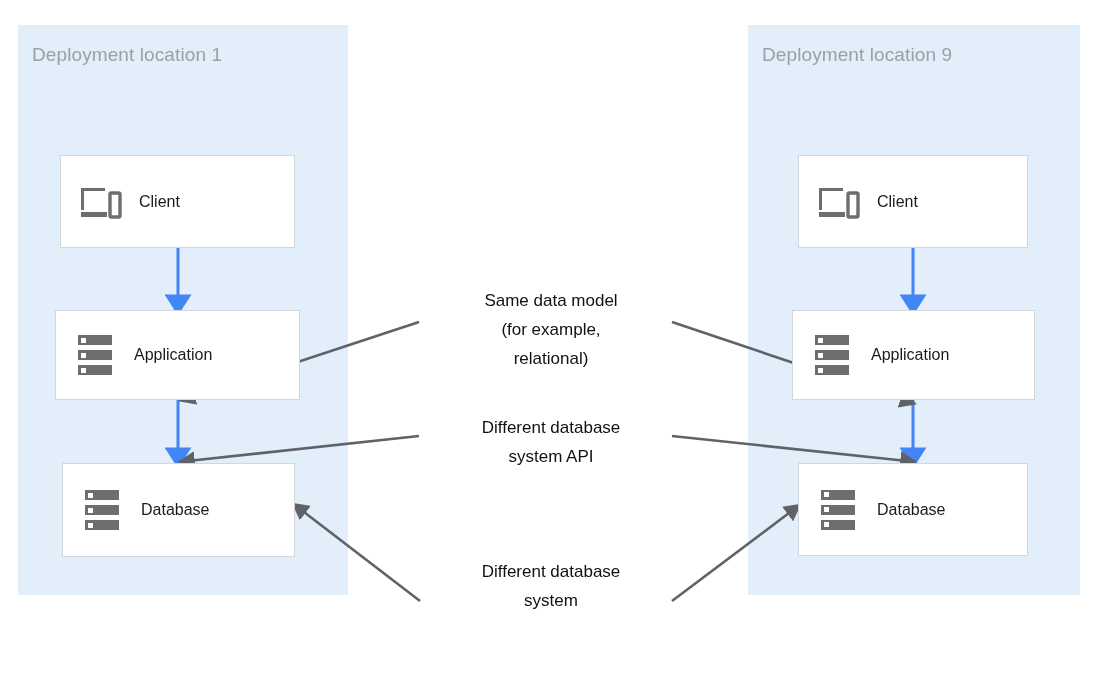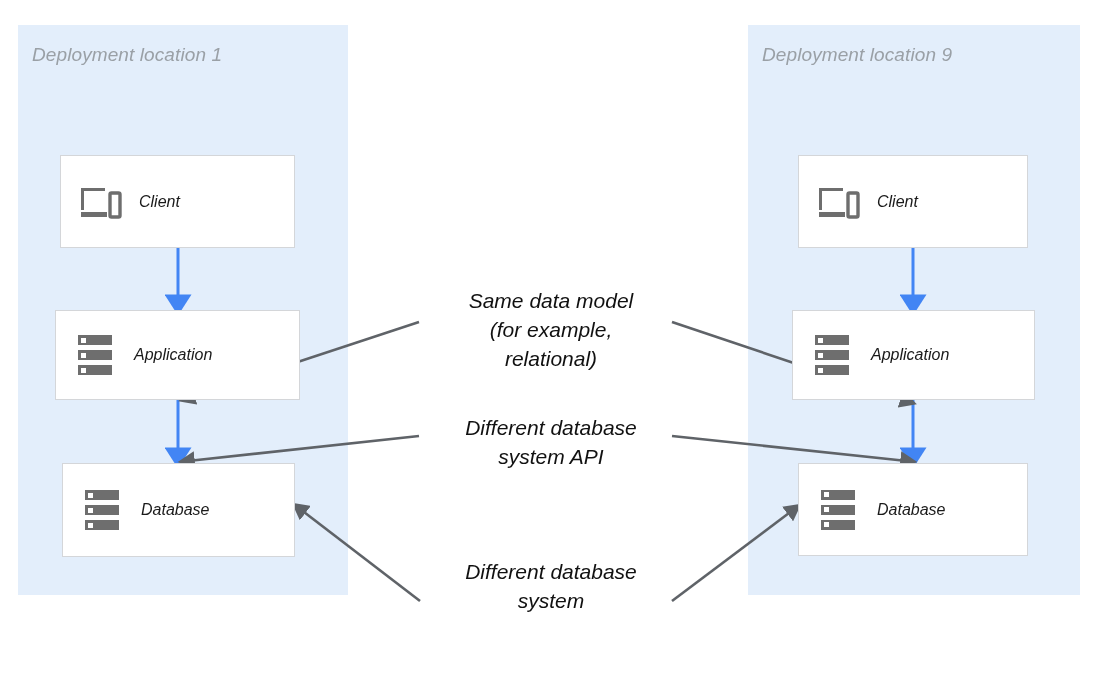--- a/index.html
+++ b/index.html
@@ -11,21 +11,20 @@
     width: 1106px;
     height: 684px;
     font-family: "Liberation Sans", sans-serif;
     overflow: hidden;
   }
   #stage {
     position: relative;
     width: 1106px;
     height: 684px;
     background: #ffffff;
-    font-style: italic;
   }
 
   
   .zone {
     position: absolute;
     background: #e3eefb;
   }
   #zone-left  { left: 18px;  top: 25px; width: 330px; height: 570px; }
   #zone-right { left: 748px; top: 25px; width: 332px; height: 570px; }
 
@@ -93,21 +92,21 @@
     height: 5px;
     background: #ffffff;
   }
 
   .client-icon { width: 44px; height: 34px; display:block; }
 
   
   .annot {
     position: absolute;
     text-align: center;
-    font-size: 21px;
+    font-size: 17px;
     line-height: 29px;
     color: #111111;
     white-space: pre-line;
   }
   #annot-data-model { left: 413px; top: 286px; width: 276px; }
   #annot-db-api     { left: 413px; top: 413px; width: 276px; }
   #annot-db-system  { left: 413px; top: 557px; width: 276px; }
 
   
   #wires {

